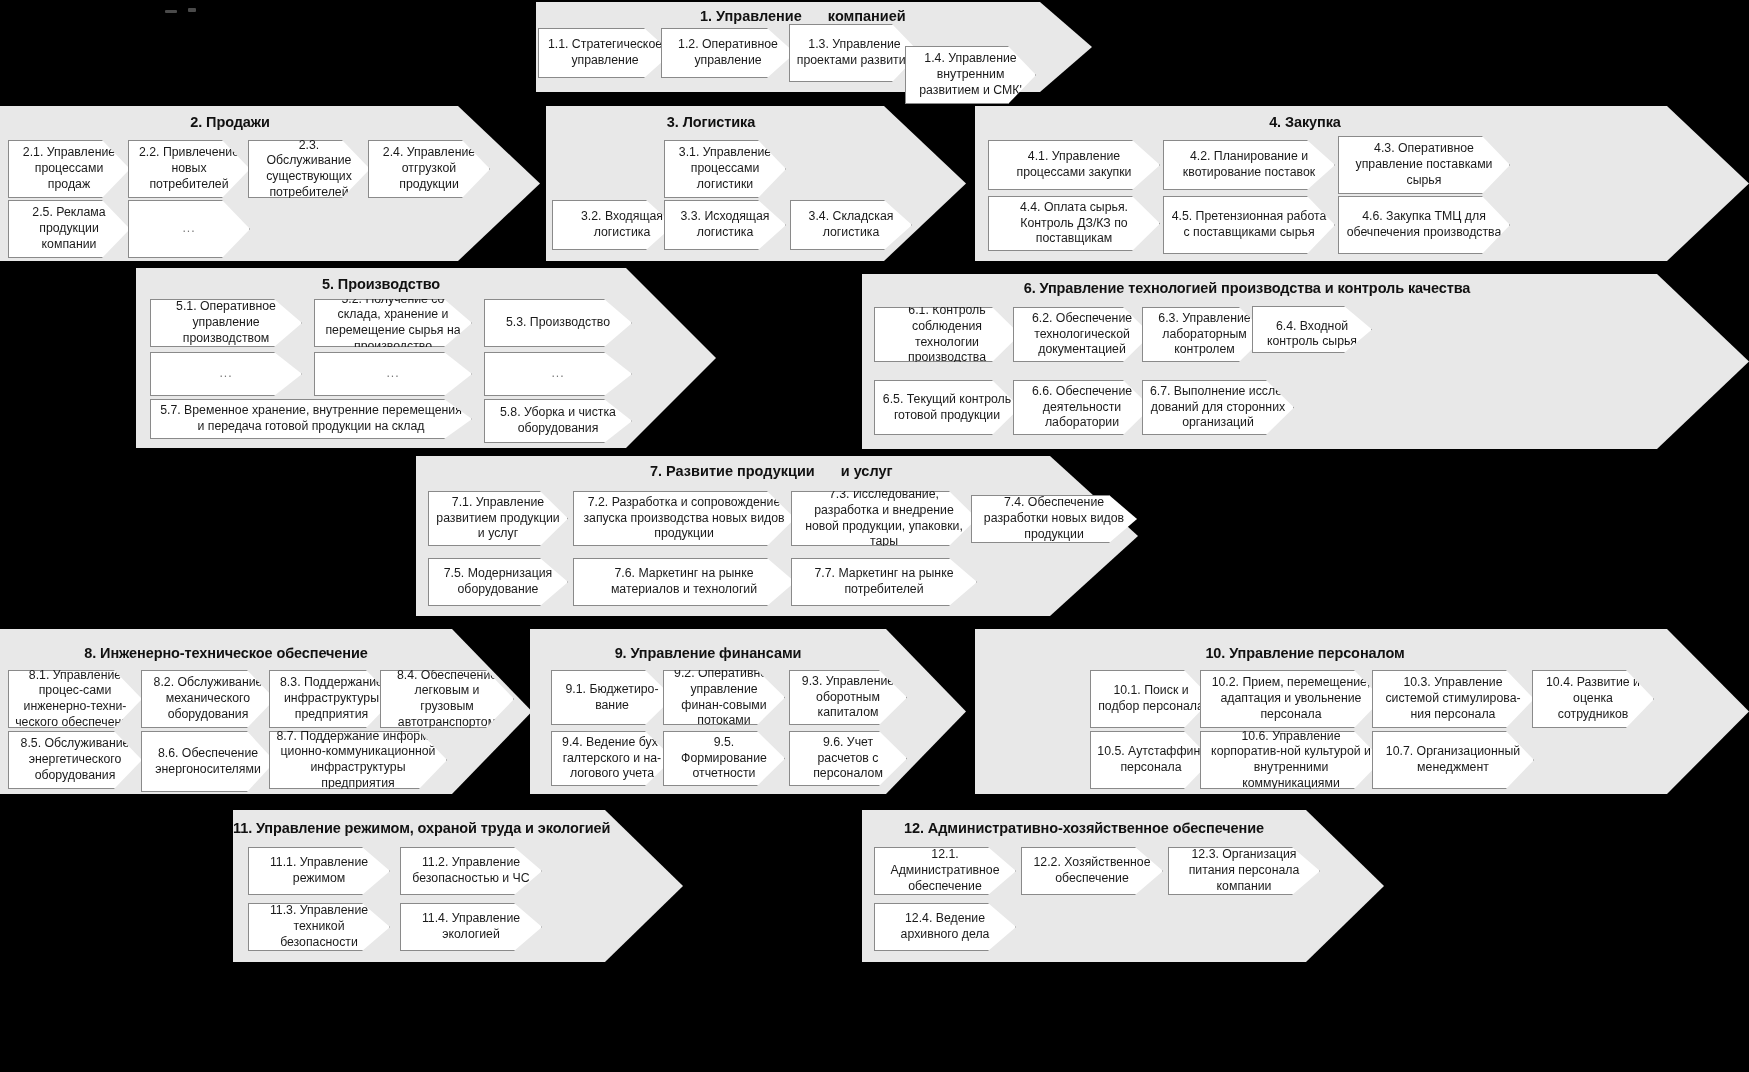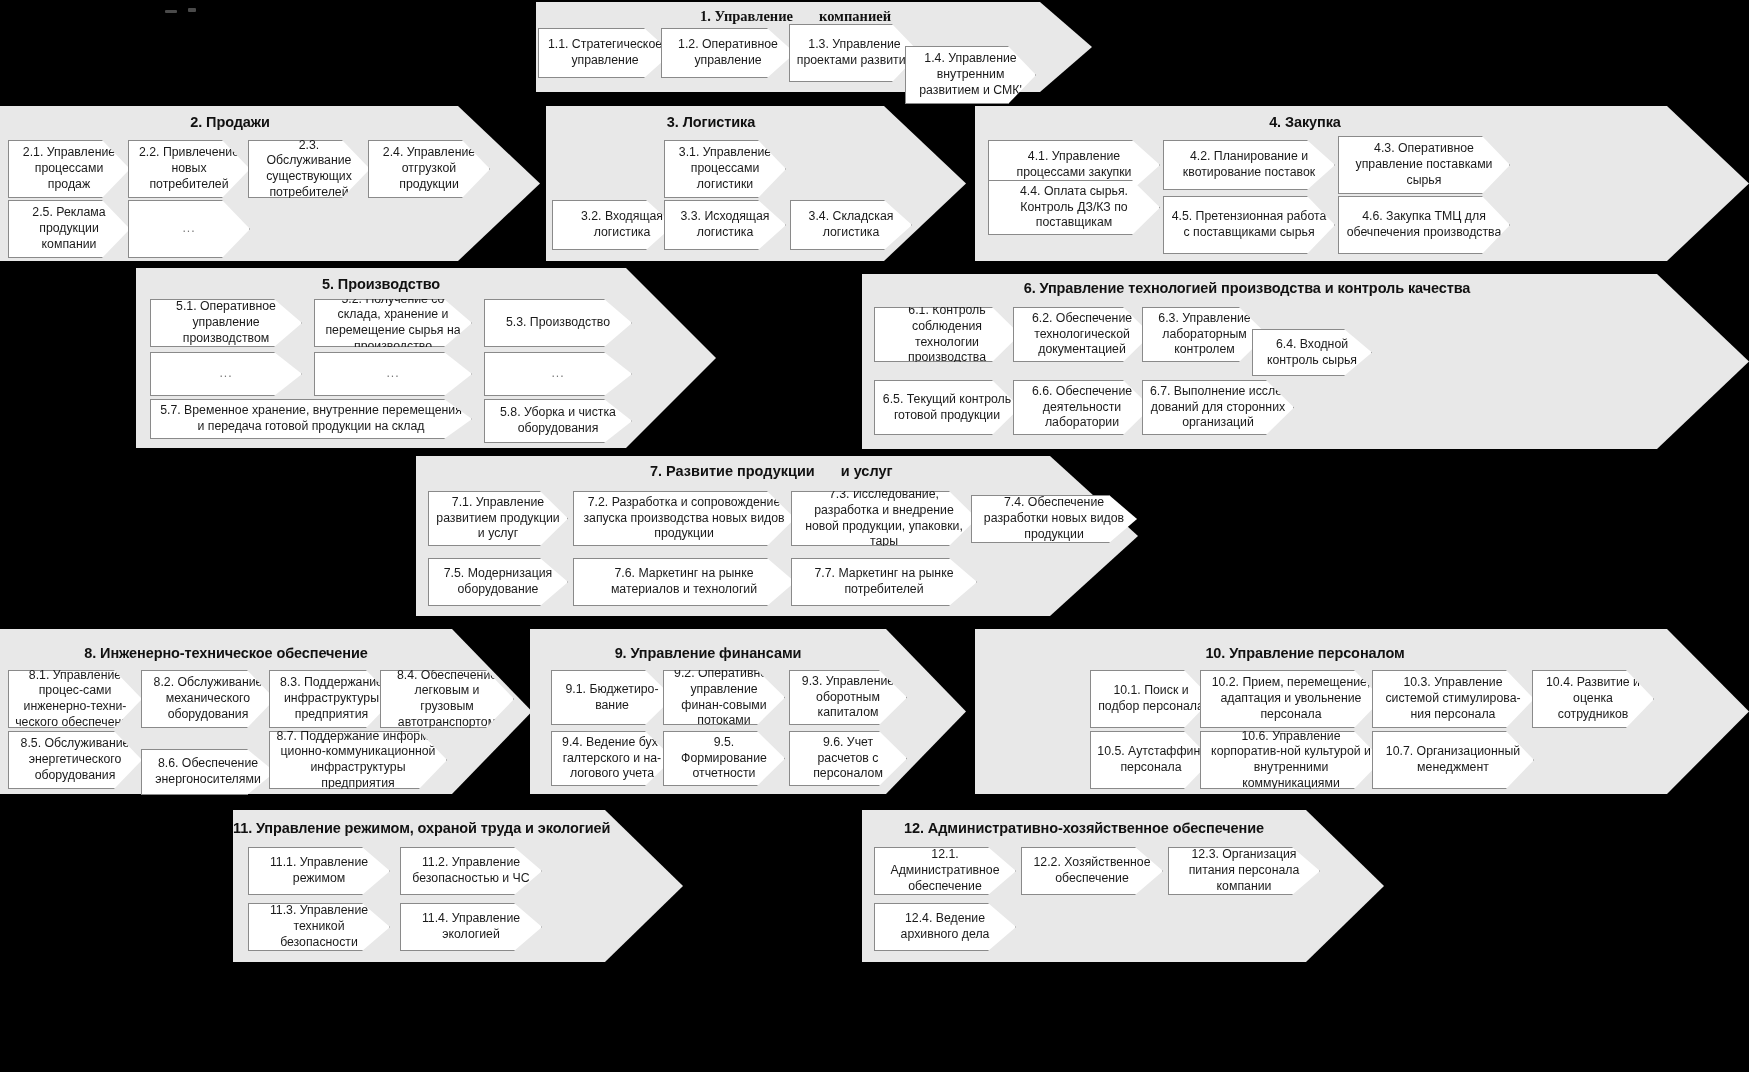--- a/index.html
+++ b/index.html
@@ -88,21 +88,21 @@
   }
 </style>
 </head>
 <body>
 
 <div class="scan-mark" style="left:165px;top:10px;width:12px;height:3px;"></div>
 <div class="scan-mark" style="left:188px;top:8px;width:8px;height:4px;"></div>
 
 <div class="band chev" style="left:536px;top:2px;width:556px;height:90px;--tip:52px;">
 </div>
-<div class="title-row" style="left:700px;top:8px;font-family:Liberation Serif, serif;">
+<div class="title-row" style="left:700px;top:8px;">
   <span>1. Управление</span>
   <span>компанией</span>
 </div>
 <div class="proc" style="left:538px;top:28px;width:134px;height:50px;">
   <span class="txt">1.1. Стратегическое управление</span>
   </div>
 <div class="proc" style="left:661px;top:28px;width:134px;height:50px;">
   <span class="txt">1.2. Оперативное управление</span>
   </div>
 <div class="proc" style="left:789px;top:24px;width:131px;height:58px;">
@@ -152,21 +152,21 @@
 <div class="band-title" style="left:975px;top:114px;width:660px;">4. Закупка</div>
 <div class="proc" style="left:988px;top:140px;width:172px;height:50px;">
   <span class="txt">4.1. Управление процессами закупки</span>
   </div>
 <div class="proc" style="left:1163px;top:140px;width:172px;height:50px;">
   <span class="txt">4.2. Планирование и квотирование поставок</span>
   </div>
 <div class="proc" style="left:1338px;top:136px;width:172px;height:58px;">
   <span class="txt">4.3. Оперативное управление поставками сырья</span>
   </div>
-<div class="proc" style="left:988px;top:180px;width:172px;height:55px;text-align:center;">
+<div class="proc" style="left:988px;top:196px;width:172px;height:55px;text-align:center;">
   <span class="txt">4.4. Оплата сырья. Контроль ДЗ/КЗ по поставщикам</span>
   </div>
 <div class="proc" style="left:1163px;top:196px;width:172px;height:58px;">
   <span class="txt">4.5. Претензионная работа с поставщиками сырья</span>
   </div>
 <div class="proc" style="left:1338px;top:196px;width:172px;height:58px;">
   <span class="txt">4.6. Закупка ТМЦ для обечпечения производства</span>
   </div>
 
 <div class="band chev" style="left:136px;top:268px;width:580px;height:180px;--tip:90px;"></div>
@@ -200,21 +200,21 @@
 <div class="band-title" style="left:862px;top:280px;width:770px;">6. Управление технологией производства и контроль качества</div>
 <div class="proc" style="left:874px;top:307px;width:146px;height:55px;">
   <span class="txt">6.1. Контроль соблюдения технологии производства</span>
   </div>
 <div class="proc" style="left:1013px;top:307px;width:138px;height:55px;">
   <span class="txt">6.2. Обеспечение технологической документацией</span>
   </div>
 <div class="proc" style="left:1142px;top:307px;width:125px;height:55px;">
   <span class="txt">6.3. Управление лабораторным контролем</span>
   </div>
-<div class="proc" style="left:1252px;top:329px;width:120px;height:47px;">
+<div class="proc" style="left:1252px;top:306px;width:120px;height:47px;align-items:flex-end;">
   <span class="txt">6.4. Входной контроль сырья</span>
   </div>
 <div class="proc" style="left:874px;top:380px;width:146px;height:55px;">
   <span class="txt">6.5. Текущий контроль готовой продукции</span>
   </div>
 <div class="proc" style="left:1013px;top:380px;width:138px;height:55px;">
   <span class="txt">6.6. Обеспечение деятельности лаборатории</span>
   </div>
 <div class="proc" style="left:1142px;top:380px;width:152px;height:55px;">
   <span class="txt">6.7. Выполнение иссле-дований для сторонних организаций</span>
@@ -257,21 +257,21 @@
   </div>
 <div class="proc" style="left:269px;top:670px;width:125px;height:58px;">
   <span class="txt">8.3. Поддержание инфраструктуры предприятия</span>
   </div>
 <div class="proc" style="left:380px;top:670px;width:134px;height:58px;">
   <span class="txt">8.4. Обеспечение легковым и грузовым автотранспортом</span>
   </div>
 <div class="proc" style="left:8px;top:731px;width:134px;height:58px;">
   <span class="txt">8.5. Обслуживание энергетического оборудования</span>
   </div>
-<div class="proc" style="left:141px;top:749px;width:134px;height:46px;">
+<div class="proc" style="left:141px;top:731px;width:134px;height:61px;">
   <span class="txt">8.6. Обеспечение энергоносителями</span>
   </div>
 <div class="proc" style="left:269px;top:731px;width:178px;height:58px;">
   <span class="txt">8.7. Поддержание информа-ционно-коммуникационной инфраструктуры предприятия</span>
   </div>
 
 <div class="band chev" style="left:530px;top:629px;width:436px;height:165px;--tip:80px;"></div>
 <div class="band-title" style="left:530px;top:645px;width:356px;">9. Управление финансами</div>
 <div class="proc" style="left:551px;top:670px;width:122px;height:55px;">
   <span class="txt">9.1. Бюджетиро-вание</span>

